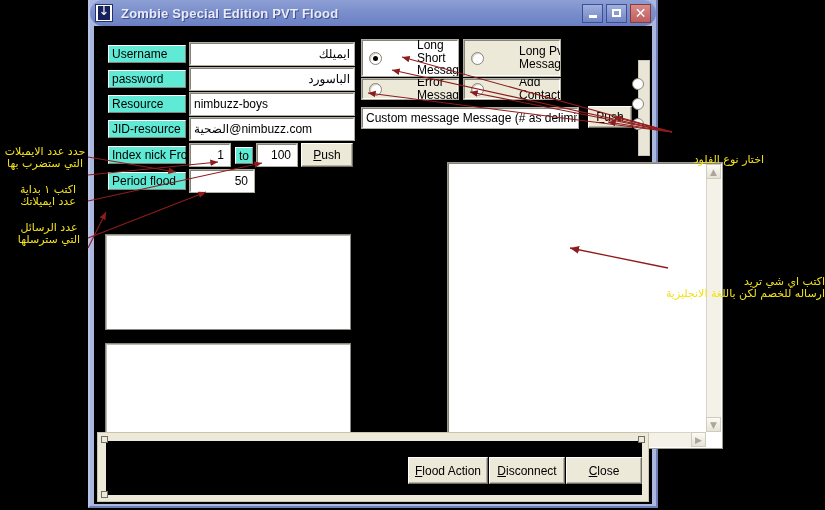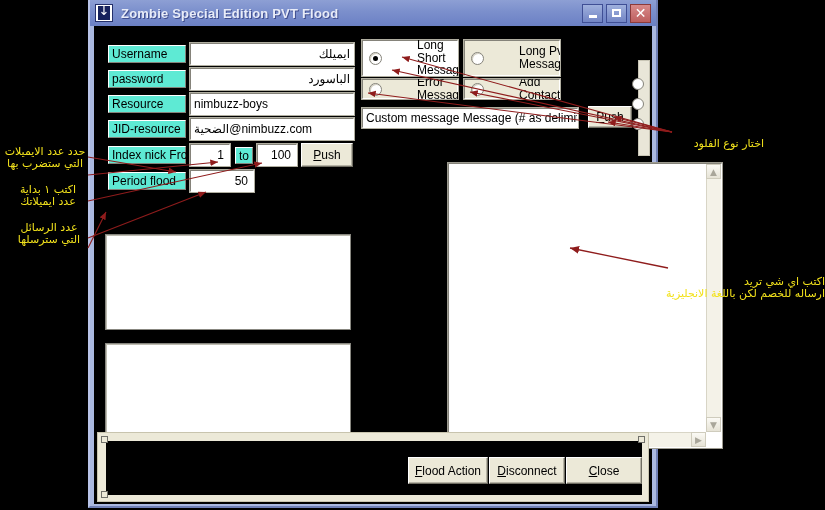--- a/index.html
+++ b/index.html
@@ -35,20 +35,21 @@
 
   .titlebar {
     position: absolute;
     left: 0; top: 0;
     width: 100%;
     height: 26px;
     background: linear-gradient(180deg, #8d9fd4 0%, #7b8fcc 45%, #6b80c4 100%);
     box-sizing: border-box;
     display: flex;
     align-items: center;
+    border-radius: 13px;
   }
   .title-icon {
     width: 16px; height: 16px;
     margin-left: 5px;
     background: #ffffff;
     border: 1px solid #24306b;
     position: relative;
     flex: 0 0 auto;
   }
   .title-icon::before {
@@ -477,17 +478,17 @@
 
     <path d="M668,268 L570,248" stroke="#8f1c1c" stroke-width="1.3" fill="none" marker-end="url(#ah)"></path>
   </svg>
 
   <div class="anno" style="left:2px; top:146px; width:86px;">حدد عدد الايميلات
 التي ستضرب بها</div>
   <div class="anno" style="left:8px; top:184px; width:80px;">اكتب ١ بداية
 عدد ايميلاتك</div>
   <div class="anno" style="left:10px; top:222px; width:78px;">عدد الرسائل
 التي سترسلها</div>
-  <div class="anno" style="left:664px; top:138px; width:100px; text-align:right;">اختار نوع الفلود</div>
+  <div class="anno" style="left:664px; top:154px; width:100px; text-align:right;">اختار نوع الفلود</div>
   <div class="anno" style="left:660px; top:276px; width:165px; text-align:right;">اكتب اي شي تريد
 ارساله للخصم لكن باللغة الانجليزية</div>
 
 </div>
 
 </body></html>

